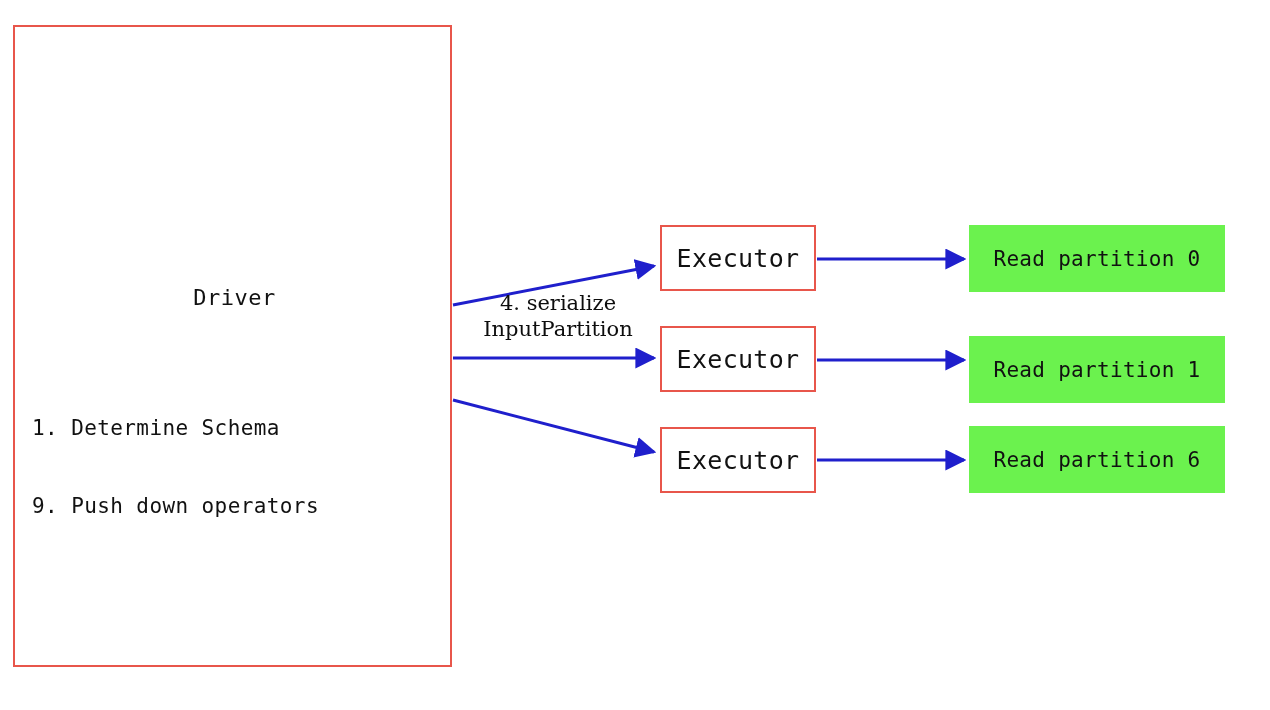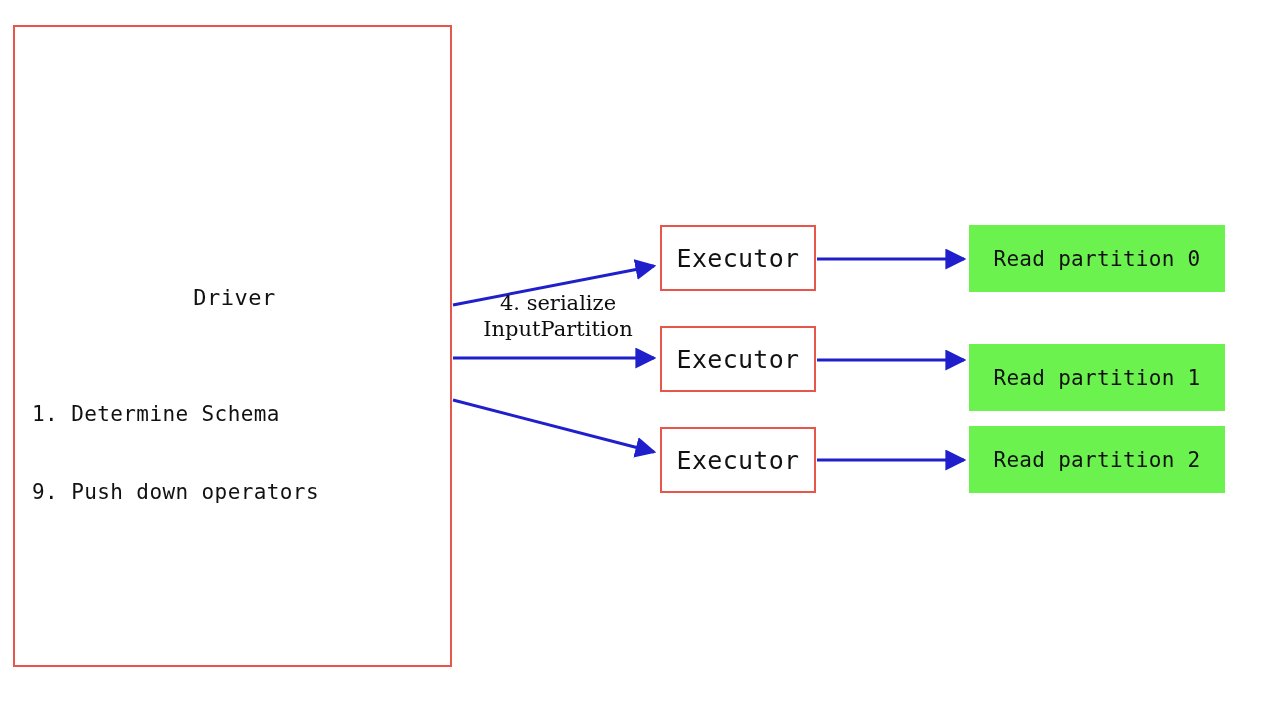--- a/index.html
+++ b/index.html
@@ -44,21 +44,21 @@
     width: 439px;
     text-align: center;
     font-family: "DejaVu Sans Mono", monospace;
     font-size: 22px;
     color: #111111;
     letter-spacing: 0.5px;
   }
   .driver-steps {
     position: absolute;
     left: 17px;
-    top: 322px;
+    top: 336px;
     width: 420px;
     font-family: "DejaVu Sans Mono", monospace;
     font-size: 21px;
     line-height: 26px;
     color: #111111;
     letter-spacing: 0.4px;
     white-space: pre;
   }
   .driver-steps .step-line { display: block; }
 
@@ -92,21 +92,21 @@
     background: #6bf24e;
     display: flex;
     align-items: center;
     justify-content: center;
     font-family: "DejaVu Sans Mono", monospace;
     font-size: 21px;
     color: #111111;
     letter-spacing: 0.3px;
   }
   .part-0 { top: 225px; }
-  .part-1 { top: 344px; }
+  .part-1 { top: 336px; }
   .part-2 { top: 426px; }
 
   
   .edge-label {
     position: absolute;
     font-family: "DejaVu Serif", serif;
     font-size: 21px;
     color: #0d0d0d;
     text-align: center;
     line-height: 26px;
@@ -156,21 +156,21 @@
       <span class="step-line">9. Push down operators</span>
     </div>
   </div>
 
   <div class="executor-box exec-0">Executor</div>
   <div class="executor-box exec-1">Executor</div>
   <div class="executor-box exec-2">Executor</div>
 
   <div class="partition-box part-0">Read partition 0</div>
   <div class="partition-box part-1">Read partition 1</div>
-  <div class="partition-box part-2">Read partition 2</div>
+  <div class="partition-box part-2">Read partition 6</div>
 
   <div class="edge-label label-serialize">
     <span class="lbl-line">4. serialize</span>
     <span class="lbl-line">InputPartition</span>
   </div>
 
   <div class="edge-label label-create-reader">
   </div>
 
 </div>

